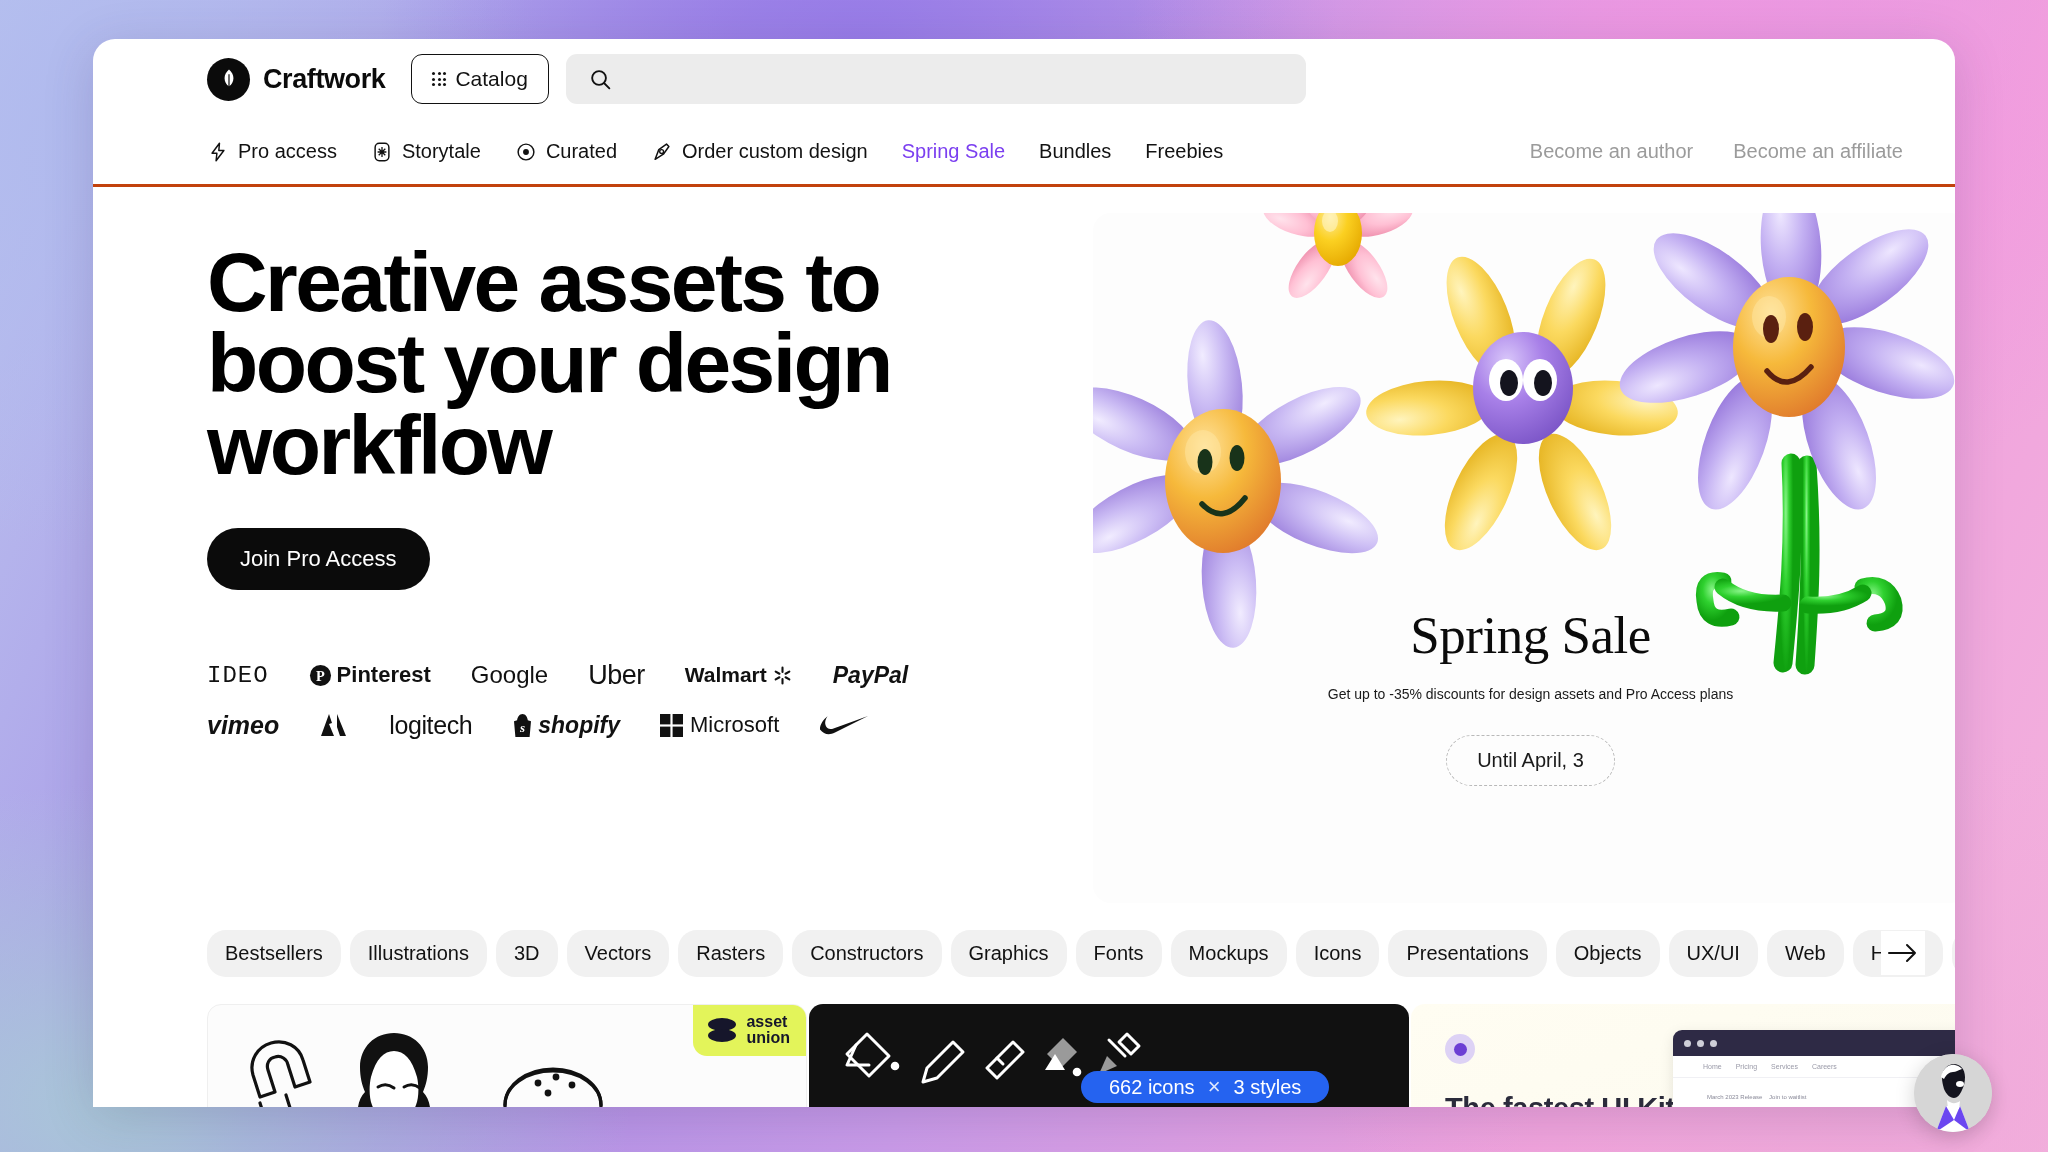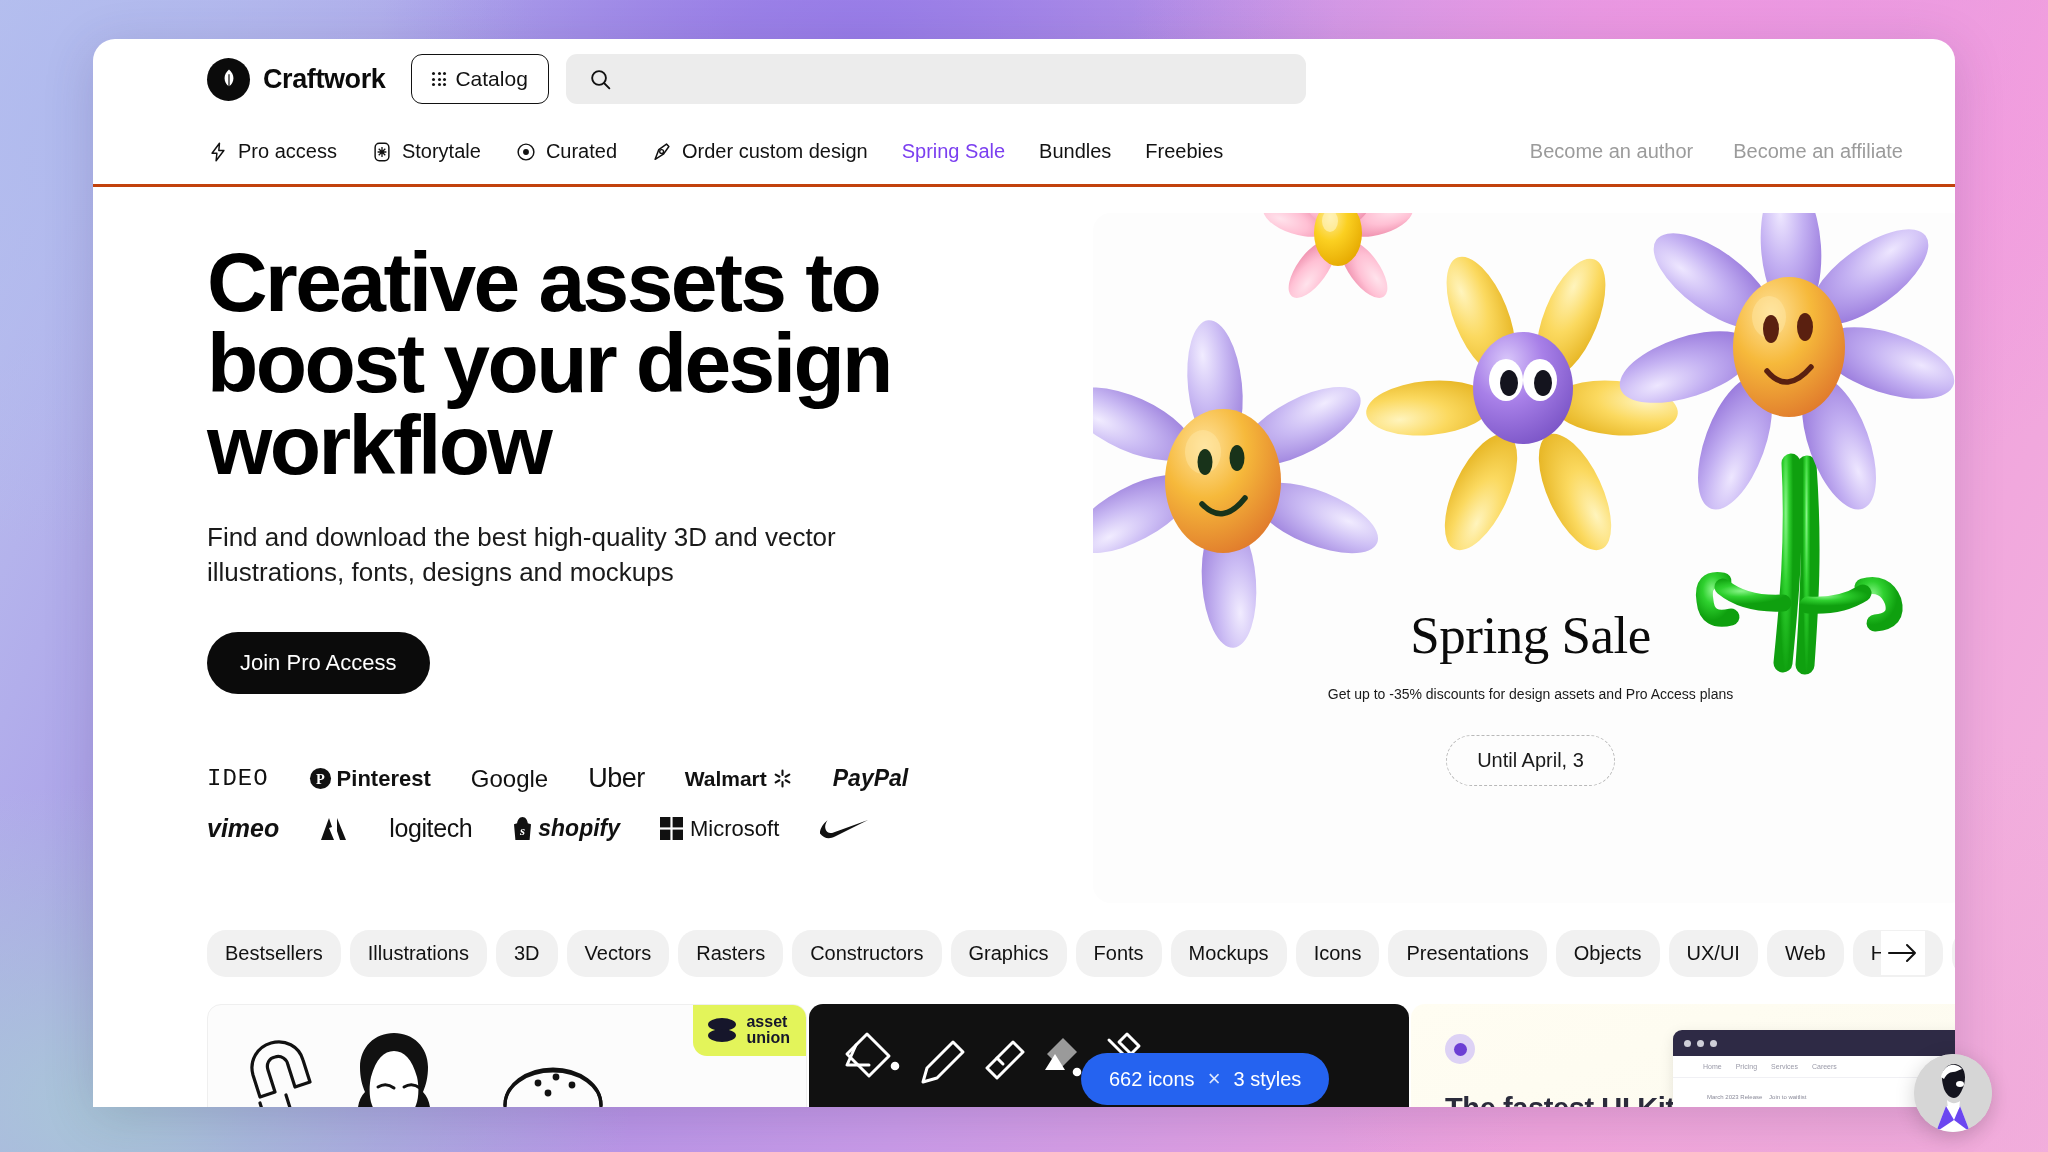--- a/index.html
+++ b/index.html
@@ -196,23 +196,23 @@
   .asset-union {
     position: absolute; right: 0; top: 0;
     background: #e3f45a; border-radius: 0 0 0 14px;
     padding: 9px 16px 9px 14px;
     display: flex; align-items: center; gap: 9px;
   }
   .au-text { font-size: 16px; font-weight: 700; line-height: 1.02; color: #16162b; }
 
   .card-icons { background: #111111; }
   .icons-badge {
-    position: absolute; left: 272px; top: 49px;
+    position: absolute; left: 272px; top: 67px;
     background: #2563f0; border-radius: 30px;
-    padding: 13px 28px; color: #fff; font-size: 20px;
+    padding: 3px 28px; color: #fff; font-size: 20px;
     display: flex; align-items: center; gap: 13px; white-space: nowrap;
   }
 
   .card-uikit { background: linear-gradient(160deg, #fffdf2 0%, #fdfbf0 60%, #faf8ee 100%); }
   .uikit-dot {
     position: absolute; left: 34px; top: 30px;
     width: 30px; height: 30px; border-radius: 50%;
     background: #ddd2f5;
     display: flex; align-items: center; justify-content: center;
   }
@@ -336,21 +336,20 @@
     <span class="subnav-right">
       <span class="muted">Become an author</span>
       <span class="muted">Become an affiliate</span>
     </span>
   </div>
 
   <div class="hero">
 
     <div class="hero-left">
       <h1 class="hero-title">Creative assets to boost your design workflow</h1>
-      <p class="hero-sub">Find and download the best high-quality 3D and vector illustrations, fonts, designs and mockups</p>
       <button class="cta">Join Pro Access</button>
 
       <div class="logos">
         <div class="logo-row">
           <span class="logo" style="font-family:'Liberation Mono',monospace;font-size:24px;letter-spacing:1px;font-weight:500;">IDEO</span>
           <span class="logo" style="gap:5px;font-size:22px;font-weight:700;">
             <svg width="23" height="23" viewBox="0 0 24 24" aria-hidden="true">
               <circle cx="12" cy="12" r="11" fill="#111"></circle>
               <text x="12" y="17.5" text-anchor="middle" font-size="15" font-weight="700" fill="#fff" font-family="Liberation Serif, serif">P</text>
             </svg>

